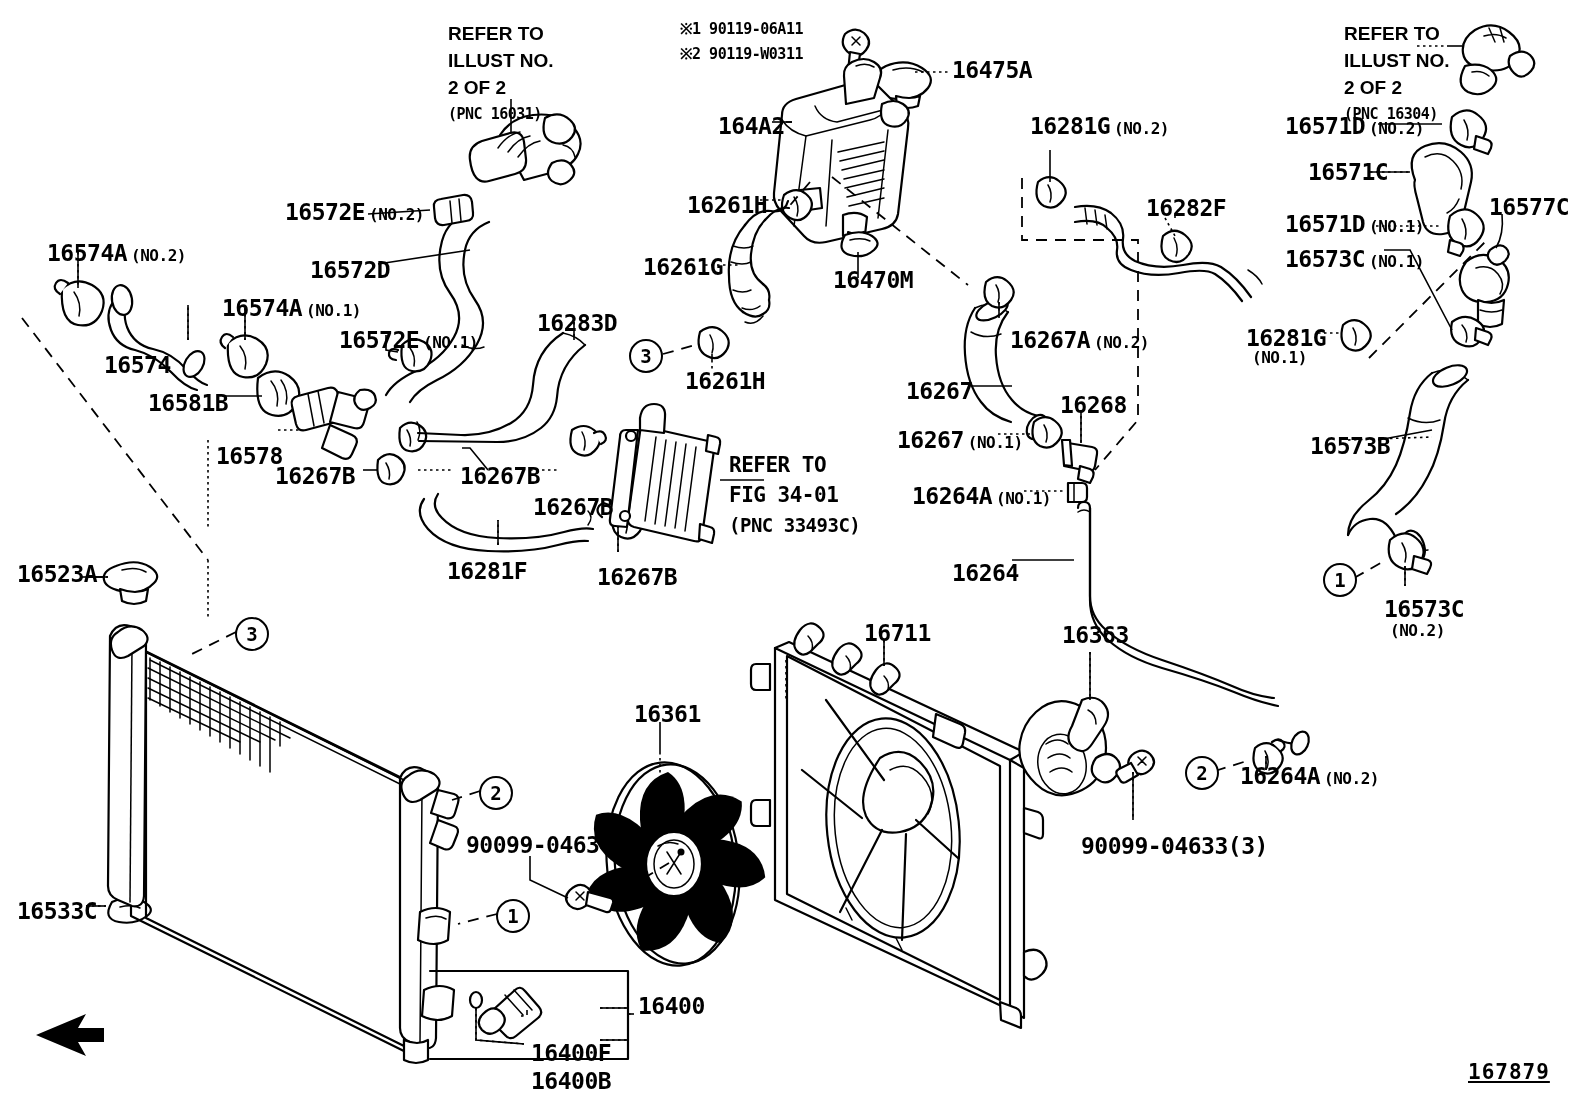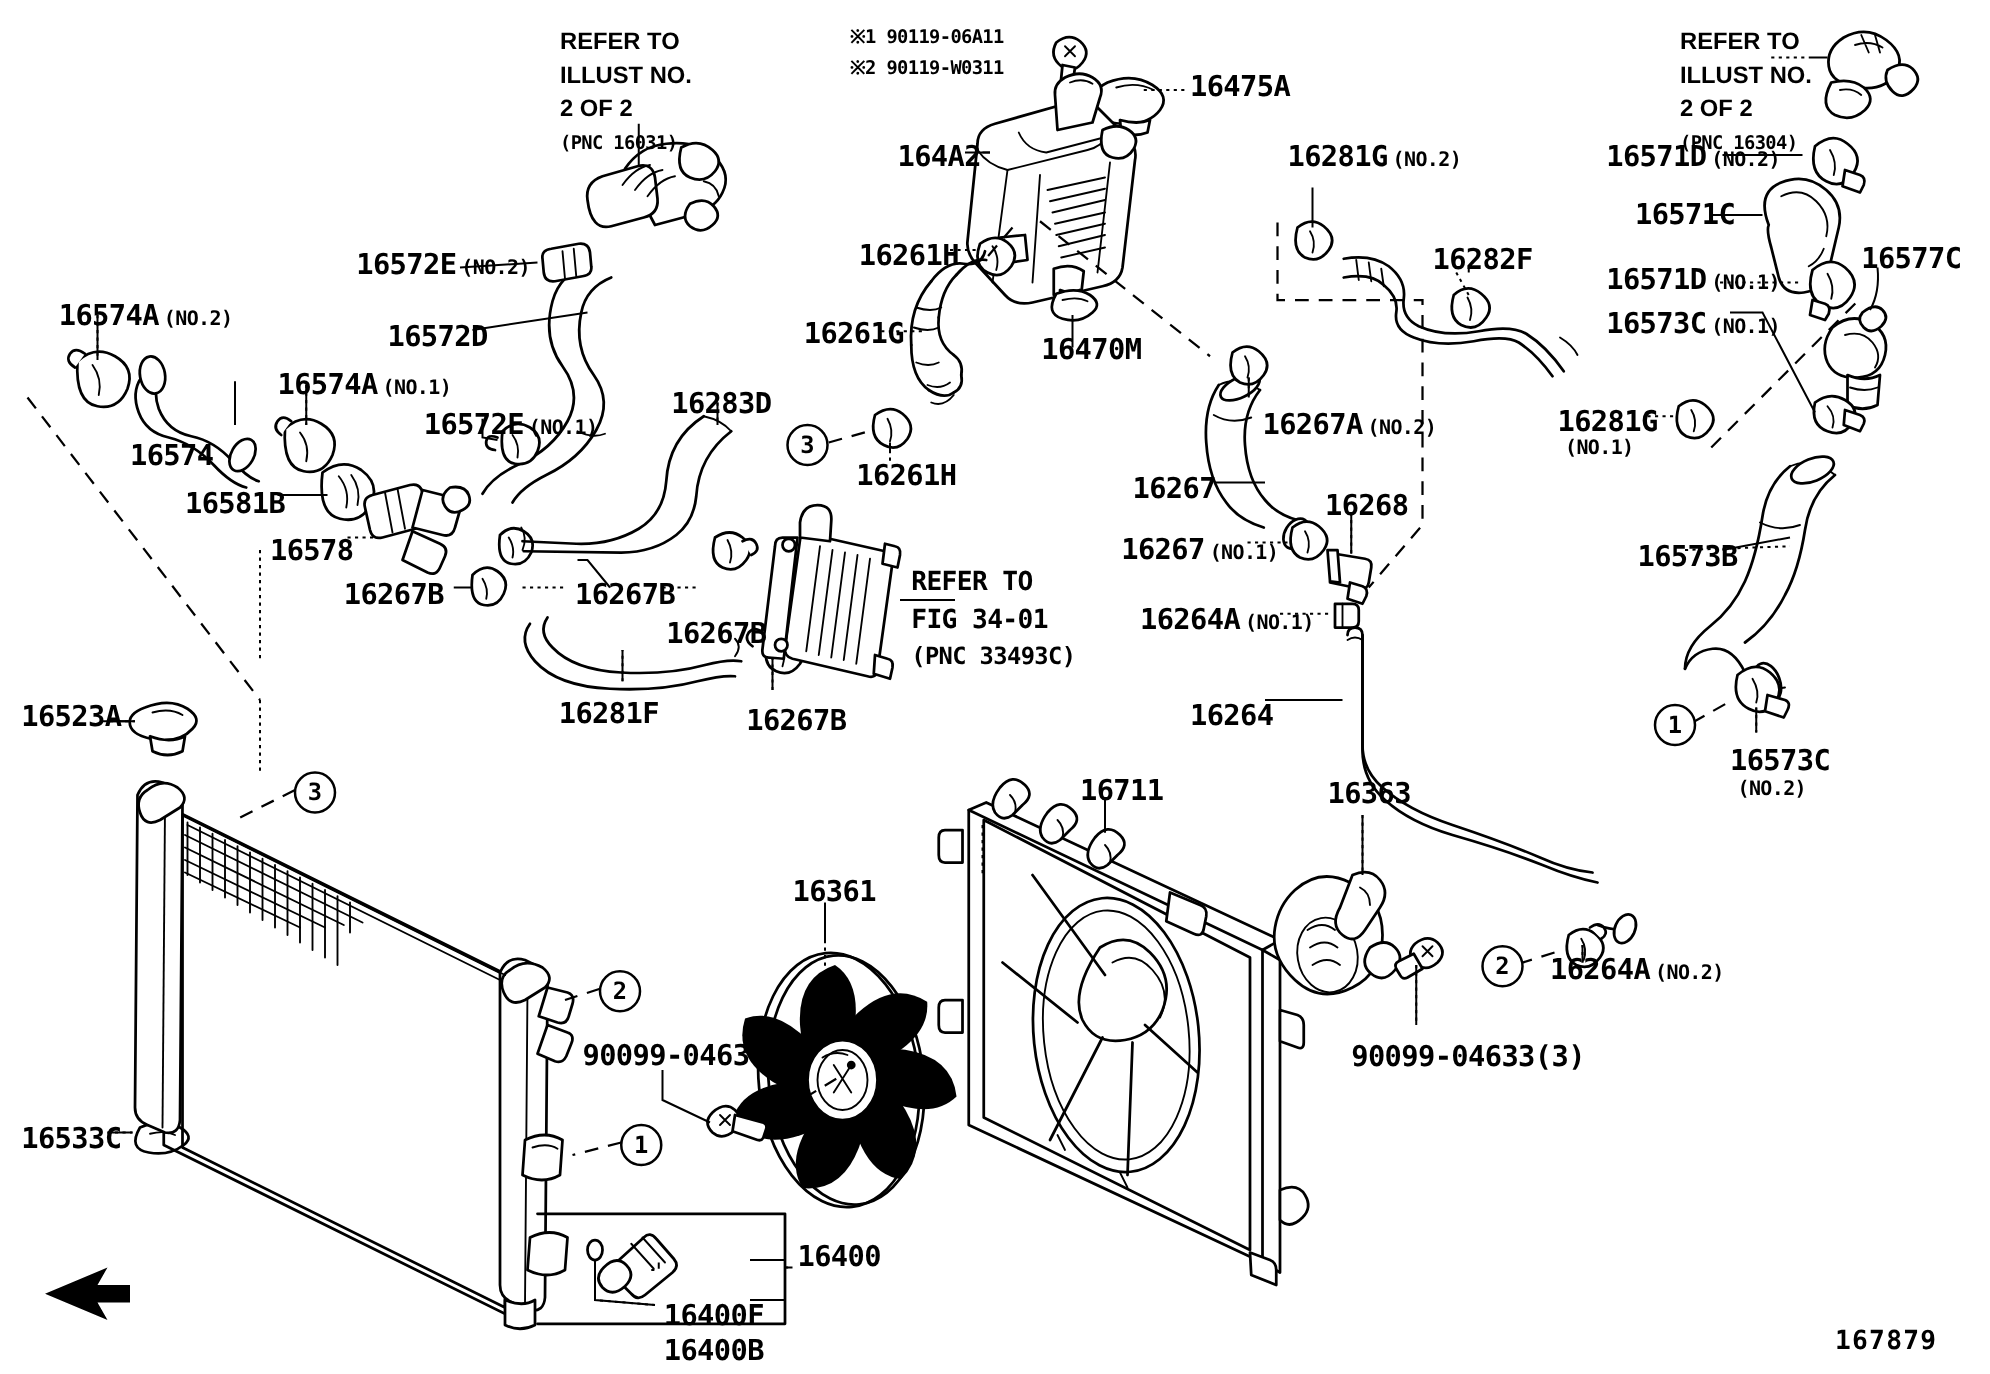--- a/index.html
+++ b/index.html
@@ -5,21 +5,21 @@
   html,body{margin:0;padding:0;background:#ffffff;}
   body{width:1592px;height:1099px;overflow:hidden;font-family:"Liberation Sans",sans-serif;}
   #stage{position:relative;width:1592px;height:1099px;background:#fff;}
   #art{position:absolute;left:0;top:0;width:1592px;height:1099px;}
   .lbl{position:absolute;color:#000;white-space:nowrap;font-family:"DejaVu Sans Mono","Liberation Mono",monospace;font-weight:700;letter-spacing:-0.5px;}
   .pn{font-size:23px;}
   .sub{font-size:16px;font-weight:700;}
   .note{font-family:"Liberation Sans",sans-serif;font-weight:700;font-size:19px;letter-spacing:0px;}
   .noteM{font-family:"DejaVu Sans Mono","Liberation Mono",monospace;font-weight:700;font-size:15px;letter-spacing:-0.5px;}
   .jp{font-family:"DejaVu Sans",sans-serif;font-weight:700;font-size:20px;}
-  .diagno{font-family:"DejaVu Sans Mono","Liberation Mono",monospace;font-weight:700;font-size:21px;letter-spacing:1px;}
+  .diagno{font-family:"DejaVu Sans Mono","Liberation Mono",monospace;font-weight:700;font-size:21px;letter-spacing:1px;text-decoration:underline;}
   .row{display:flex;align-items:baseline;}
   .row .sub{margin-left:4px;}
   .multi{line-height:25px;}
 </style>
 </head>
 <body>
 
 <div id="stage">
 
   <svg id="art" viewBox="0 0 1592 1099" xmlns="http://www.w3.org/2000/svg">
@@ -574,21 +574,21 @@
       <div class="lbl row" style="left: 104px; top: 352px;">
         <span class="pn">16574</span>
       </div>
       <div class="lbl row" style="left: 222px; top: 295px;">
         <span class="pn">16574A</span>
         <span class="sub">(NO.1)</span>
       </div>
       <div class="lbl row" style="left: 148px; top: 390px;">
         <span class="pn">16581B</span>
       </div>
-      <div class="lbl row" style="left: 216px; top: 428px;">
+      <div class="lbl row" style="left: 216px; top: 443px;">
         <span class="pn">16578</span>
       </div>
       <div class="lbl row" style="left: 275px; top: 463px;">
         <span class="pn">16267B</span>
       </div>
       <div class="lbl row" style="left: 285px; top: 199px;">
         <span class="pn">16572E</span>
         <span class="sub">(NO.2)</span>
       </div>
       <div class="lbl row" style="left: 310px; top: 257px;">

